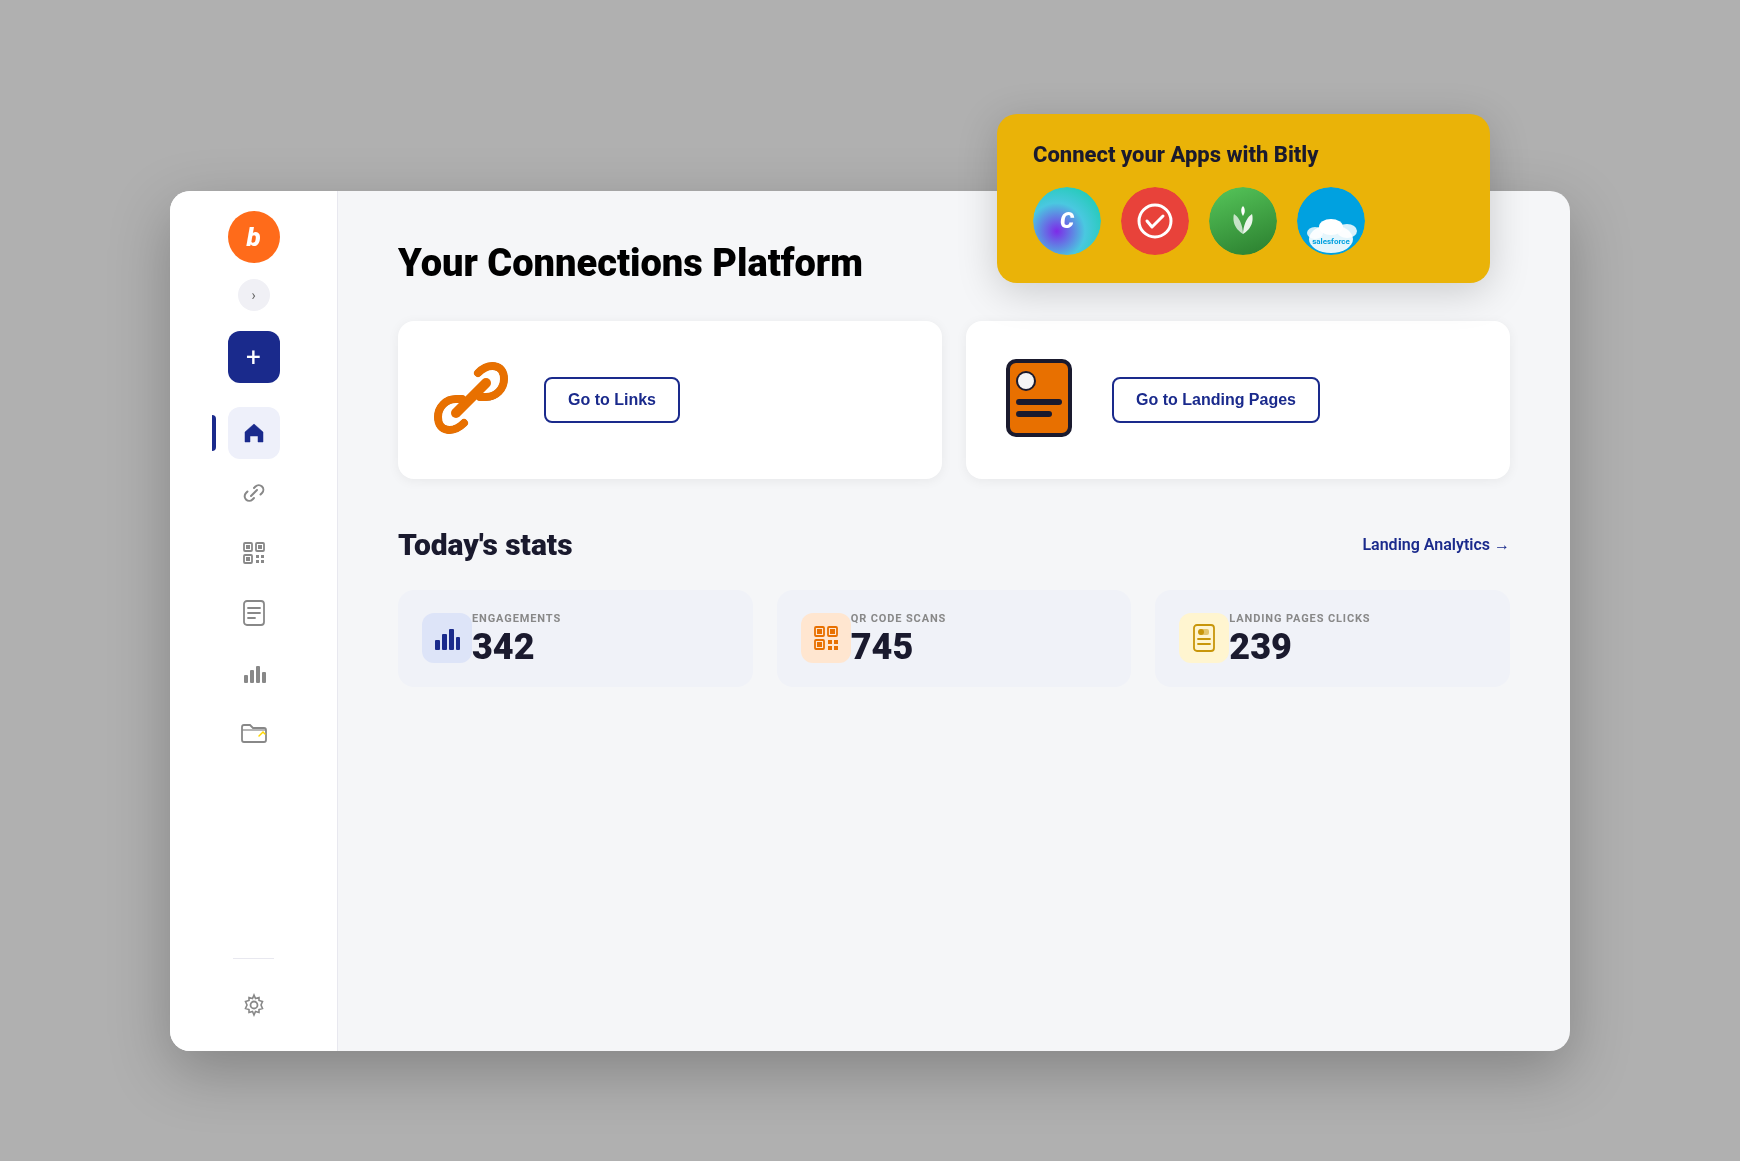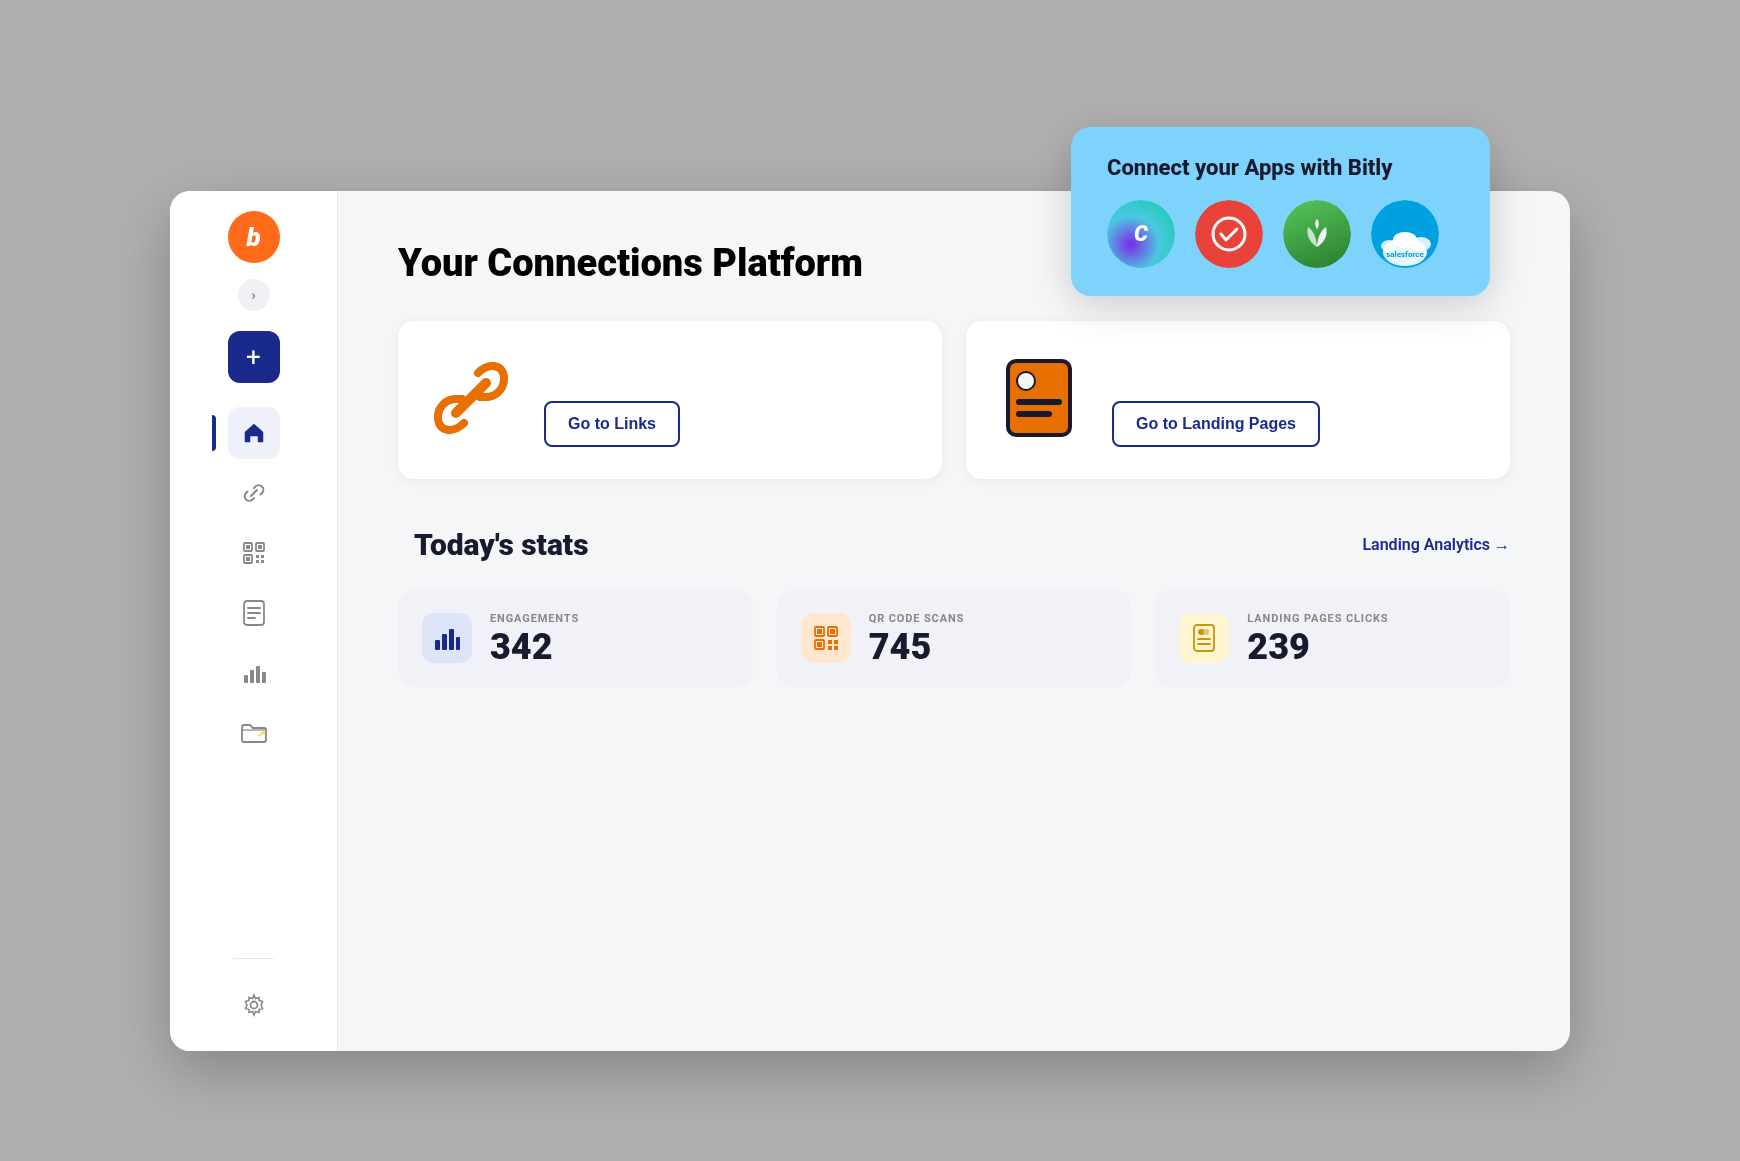--- a/index.html
+++ b/index.html
@@ -15,28 +15,28 @@
 
     .screen-wrapper {
       position: relative;
       width: 1400px;
       min-height: 900px;
     }
 
     
     .tooltip-card {
       position: absolute;
-      top: 16px;
+      top: 3px;
       right: 80px;
-      background: #7dd3fc;
+      background: #eab308;
       border-radius: 20px;
       padding: 28px 36px;
       box-shadow: 0 8px 40px rgba(0,0,0,0.18);
       z-index: 10;
-      width: 419px;
+      width: 493px;
     }
     .tooltip-card h3 {
       font-size: 22px;
       font-weight: 800;
       color: #1a1a2e;
       margin-bottom: 20px;
     }
     .tooltip-apps {
       display: flex;
       gap: 20px;
@@ -189,21 +189,21 @@
       display: flex;
       gap: 24px;
       margin-bottom: 48px;
     }
     .nav-card {
       flex: 1;
       background: #fff;
       border-radius: 16px;
       padding: 32px 28px;
       display: flex;
-      align-items: flex-end;
+      align-items: center;
       gap: 28px;
       box-shadow: 0 2px 12px rgba(0,0,0,0.06);
       min-height: 140px;
     }
     .card-icon-wrap {
       flex-shrink: 0;
     }
     .nav-card-btn {
       border: 2px solid #1a2a8c;
       background: transparent;
@@ -230,21 +230,20 @@
       width: 90px;
       height: 90px;
     }
 
     
     .stats-header {
       display: flex;
       align-items: center;
       justify-content: space-between;
       margin-bottom: 28px;
-      margin-left: 16px;
     }
     .stats-title {
       font-size: 30px;
       font-weight: 900;
       color: #1a1a2e;
     }
     .explore-link {
       color: #1a2a8c;
       font-size: 16px;
       font-weight: 600;
@@ -259,21 +258,20 @@
       display: flex;
       gap: 24px;
     }
     .stat-card {
       flex: 1;
       background: #f0f2f8;
       border-radius: 16px;
       padding: 22px 24px;
       display: flex;
       align-items: center;
-      gap: 18px;
     }
     .stat-icon-wrap {
       width: 50px;
       height: 50px;
       border-radius: 12px;
       display: flex;
       align-items: center;
       justify-content: center;
       font-size: 22px;
       flex-shrink: 0;

